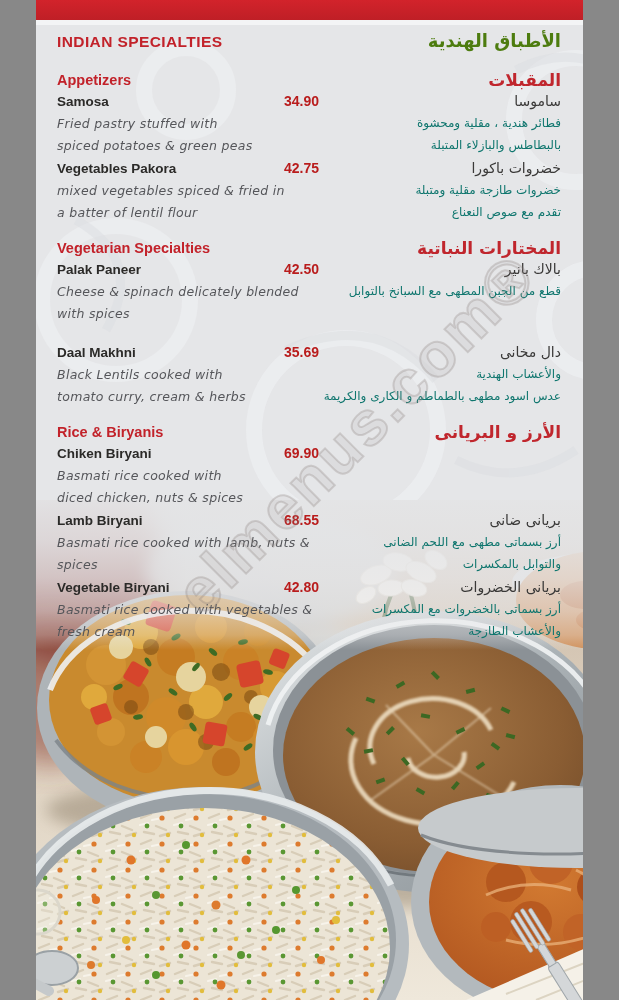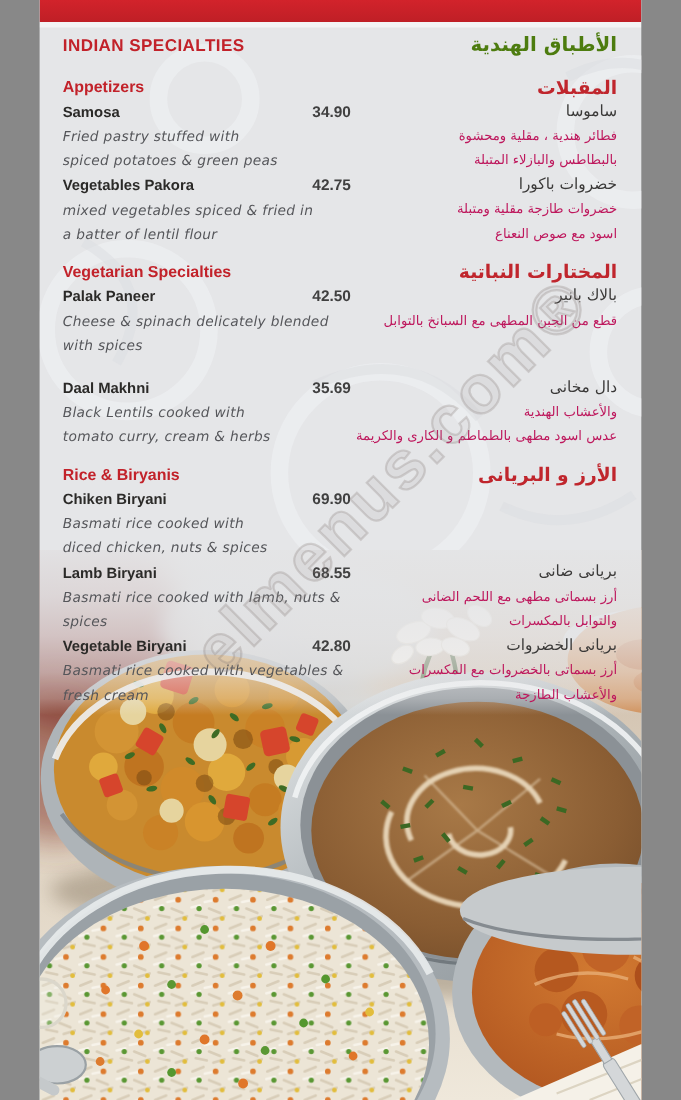--- a/index.html
+++ b/index.html
@@ -35,25 +35,25 @@
   .title-ar{color:#4d7c0f;font-weight:bold;font-size:18px;direction:rtl;}
   .menu{position:absolute;top:56px;left:21px;right:22px;z-index:5;}
   .section-head{display:flex;justify-content:space-between;align-items:center;margin-top:14px;}
   .h-en{color:#c2222a;font-weight:bold;font-size:14.5px;font-family:"Liberation Sans",sans-serif;}
   .h-ar{color:#c0262d;font-weight:bold;font-size:17px;direction:rtl;}
   .item{display:flex;justify-content:space-between;align-items:flex-start;}
   .item.gap{margin-top:16px;}
   .en{width:262px;}
   .np{display:flex;justify-content:space-between;align-items:baseline;line-height:22px;}
   .nm{font-weight:bold;font-size:13.5px;color:#2b2a28;font-family:"Liberation Sans",sans-serif;}
-  .pr{font-weight:bold;font-size:14px;color:#404040;font-family:"Liberation Sans",sans-serif;}
+  .pr{font-weight:bold;font-size:14px;color:#b91c1c;font-family:"Liberation Sans",sans-serif;}
   .desc{font-style:italic;font-size:12.5px;color:#55565a;line-height:22px;letter-spacing:.3px;}
   .ar{text-align:right;direction:rtl;max-width:300px;}
   .arn{font-size:14px;color:#3a3938;line-height:22px;}
-  .ard{font-size:12px;color:#be185d;line-height:22px;text-align:right;}
+  .ard{font-size:12px;color:#0f766e;line-height:22px;text-align:right;}
 </style>
 </head>
 <body>
 
 <div class="page">
 
   <svg class="swirls" width="619" height="1000" viewBox="0 0 619 1000">
     <g fill="none" stroke="#eef0f2" stroke-width="16" opacity=".7">
       <circle cx="540" cy="120" r="62"></circle>
       <circle cx="80" cy="300" r="74"></circle>
@@ -374,21 +374,21 @@
             <div class="np">
               <span class="nm">Vegetables Pakora</span>
               <span class="pr">42.75</span>
             </div>
             <div class="desc">mixed vegetables spiced &amp; fried in</div>
             <div class="desc">a batter of lentil flour</div>
           </div>
           <div class="ar">
             <div class="arn">خضروات باكورا</div>
             <div class="ard">خضروات طازجة مقلية ومتبلة</div>
-            <div class="ard">اسود مع صوص النعناع</div>
+            <div class="ard">تقدم مع صوص النعناع</div>
           </div>
         </div>
       </div>
       <div class="section">
         <div class="section-head">
           <div class="h-en">Vegetarian Specialties</div>
           <div class="h-ar">المختارات النباتية</div>
         </div>
         <div class="item">
           <div class="en">

